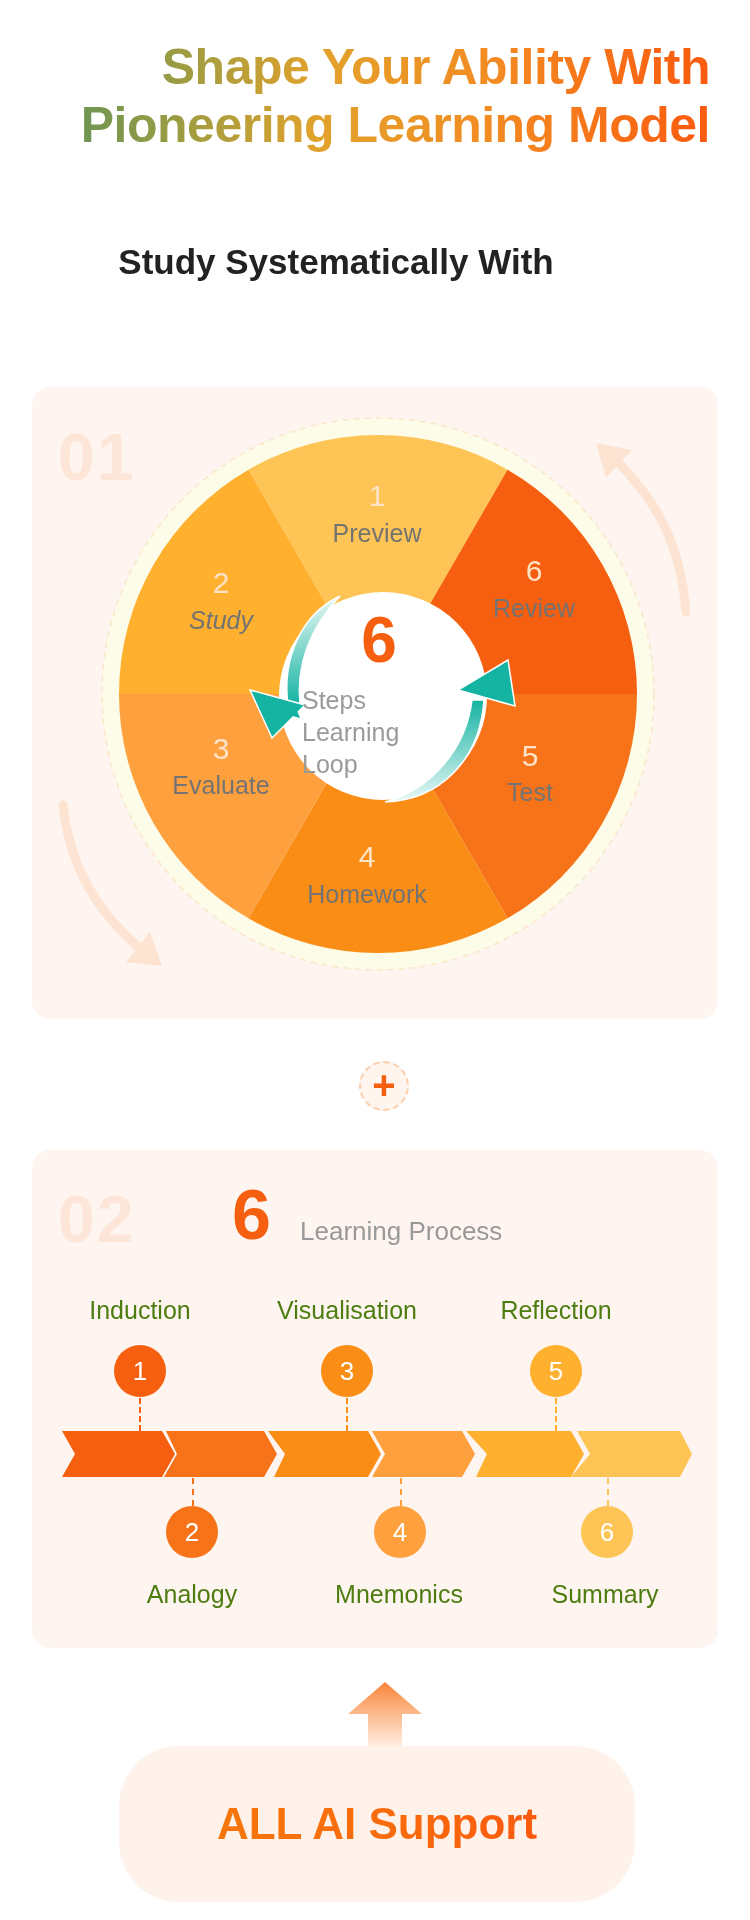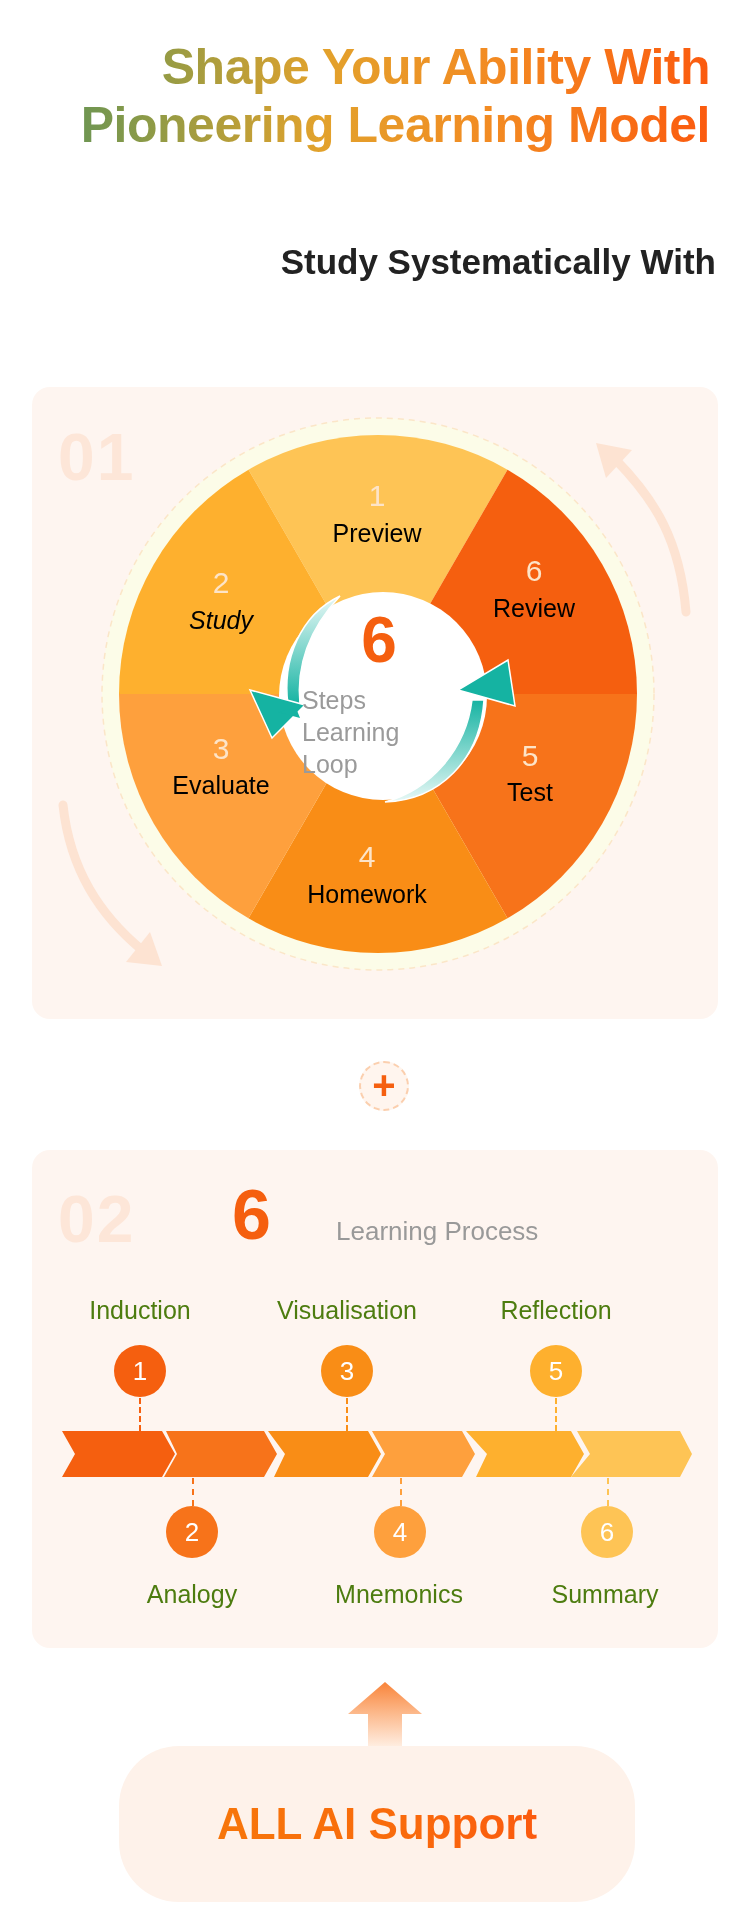--- a/index.html
+++ b/index.html
@@ -4,29 +4,29 @@
 <style>
   html, body { margin: 0; padding: 0; background: #ffffff; }
   body { width: 750px; height: 1920px; position: relative; overflow: hidden;
          font-family: "Liberation Sans", "DejaVu Sans", sans-serif; }
   .abs { position: absolute; }
   .hero-title { left: 0; width: 710px; top: 38px; text-align: right;
     font-size: 50px; font-weight: bold; line-height: 58px; letter-spacing: -0.5px; }
   .hero-line { display: block; }
   .grad1 { background: linear-gradient(90deg, #4a8f5f 0%, #8a9a48 20%, #e2a22c 45%, #f38a22 70%, #fb5a0e 100%);
     -webkit-background-clip: text; background-clip: text; color: transparent; }
-  .sub-title { left: 0; width: 672px; top: 240px; text-align: right; font-size: 35px; font-weight: bold;
-    color: #222; line-height: 44px; padding-left: 44px; }
+  .sub-title { left: 0; width: 672px; top: 240px; text-align: center; font-size: 35px; font-weight: bold;
+    color: #222; line-height: 44px; }
   .card { background: #fef5f0; border-radius: 18px; }
   .card1 { left: 32px; top: 387px; width: 686px; height: 632px; }
   .card2 { left: 32px; top: 1150px; width: 686px; height: 498px; }
   .big-num { font-size: 66px; font-weight: bold; color: #fde6d8; letter-spacing: 2px; line-height: 66px; }
   .wheel { left: 0; top: 0; }
   .seg-num { font-size: 30px; color: #fde4c8; text-align: center; width: 160px; line-height: 32px; }
-  .seg-label { font-size: 25px; color: #000000; text-align: center; width: 180px; line-height: 28px; }
+  .seg-label { font-size: 25px; color: #737373; text-align: center; width: 180px; line-height: 28px; }
   .center-six { font-size: 64px; font-weight: bold; color: #f55f0f; width: 120px; text-align: center; line-height: 64px; }
   .center-text { font-size: 25px; color: #9a9a9a; width: 160px; text-align: left; line-height: 32px; }
   .plus-wrap { left: 359px; top: 1061px; width: 46px; height: 46px; border-radius: 50%;
     border: 2px dashed #fbcfae; background: #fff5ee; display: flex; align-items: center; justify-content: center; }
   .plus-glyph { font-size: 40px; font-weight: bold; color: #f55f0f; line-height: 40px; margin-top: -3px; }
   .lp-six { font-size: 70px; font-weight: bold; color: #f55f0f; line-height: 70px; }
   .lp-title { font-size: 26px; color: #999999; line-height: 30px; }
   .step-label { font-size: 25px; color: #4d7c0f; text-align: center; width: 180px; line-height: 30px; }
   .step-dot { width: 52px; height: 52px; border-radius: 50%; color: #fff; font-size: 26px;
     display: flex; align-items: center; justify-content: center; }
@@ -118,21 +118,21 @@
 <div class="abs center-text" style="left:302px; top:716px;">Learning</div>
 <div class="abs center-text" style="left:302px; top:748px;">Loop</div>
 
 <div class="abs plus-wrap">
   <span class="plus-glyph">+</span>
 </div>
 
 <div class="abs card card2"></div>
 <div class="abs big-num" style="left:58px; top:1186px;">02</div>
 <div class="abs lp-six" style="left:232px; top:1180px;">6</div>
-<div class="abs lp-title" style="left:300px; top:1216px;margin-left:36px;">Learning Process</div>
+<div class="abs lp-title" style="left:300px; top:1216px;">Learning Process</div>
 
 <div class="abs step-label" style="left:50px; top:1295px;">Induction</div>
 <div class="abs step-label" style="left:257px; top:1295px;">Visualisation</div>
 <div class="abs step-label" style="left:466px; top:1295px;">Reflection</div>
 
 <div class="abs step-dot" style="left:114px; top:1345px; background:#f55f0f;">
     <span>1</span>
   </div>
 <div class="abs step-dot" style="left:321px; top:1345px; background:#f98d16;">
     <span>3</span>

